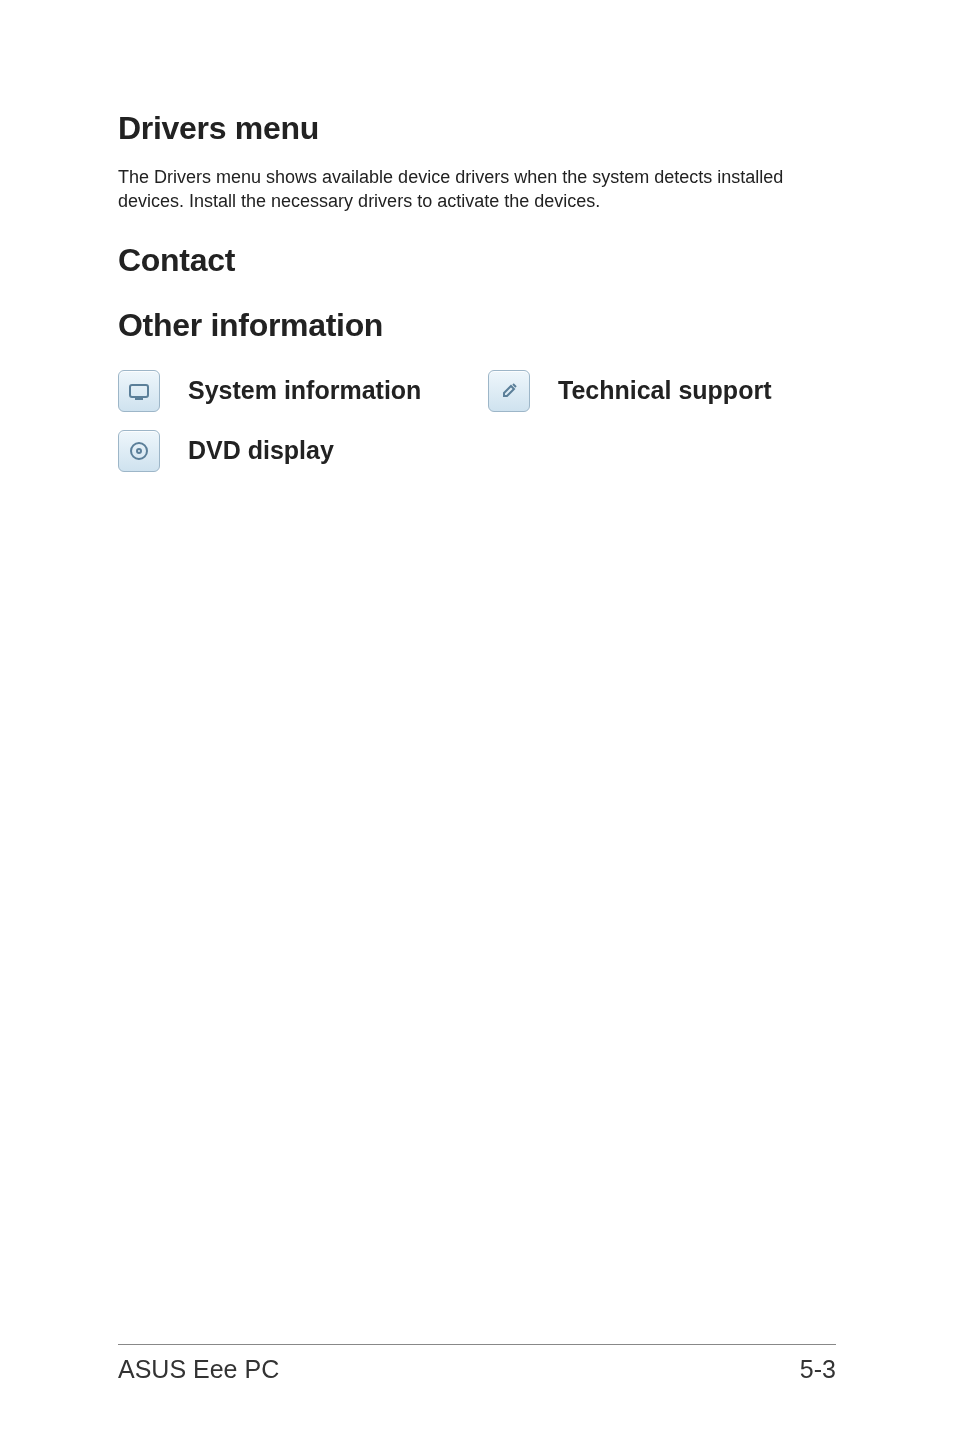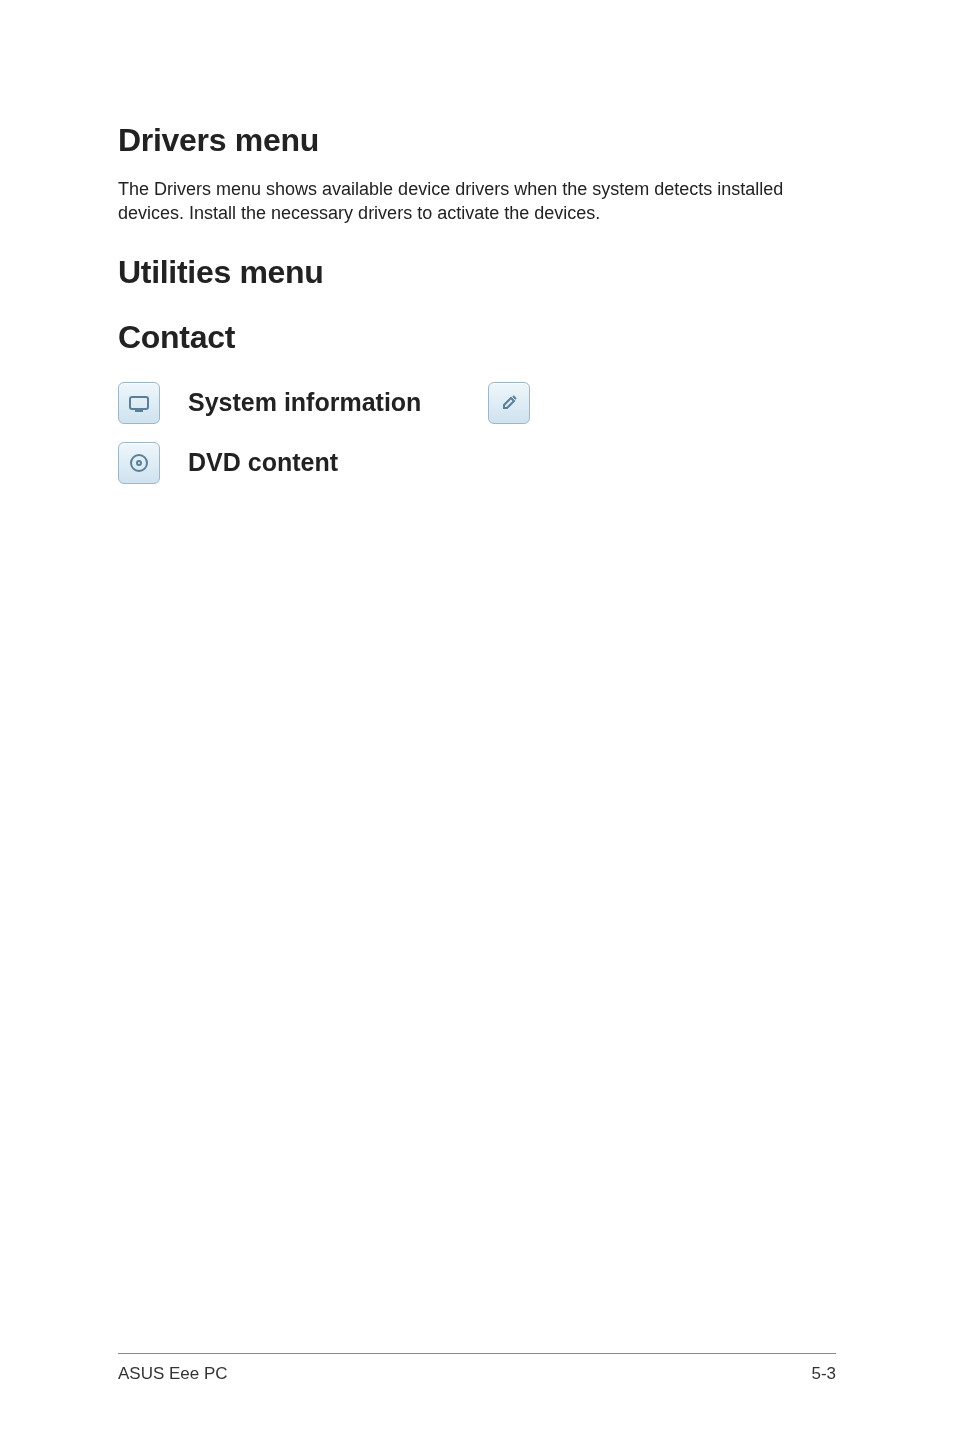--- a/index.html
+++ b/index.html
@@ -1,74 +1,75 @@
 <!DOCTYPE html>
 <html><head>
 <meta charset="utf-8">
 <style>
   * { margin: 0; padding: 0; box-sizing: border-box; }
   html, body { width: 954px; height: 1438px; background: #fff; font-family: "Segoe UI", "Helvetica Neue", Arial, sans-serif; color: #222; }
   .page { position: relative; width: 954px; height: 1438px; padding: 110px 118px 0 118px; }
   h2.section { font-weight: 700; font-size: 32px; margin-top: 28px; margin-bottom: 18px; letter-spacing: -0.3px; }
-  h2.section.first { margin-top: 12px; }
+  h2.section.first { margin-top: 0; }
   p.body { font-size: 18px; line-height: 1.35; font-weight: 400; margin-bottom: 8px; }
   .icon-grid { margin-top: 26px; }
   .icon-row { display: flex; align-items: flex-end; margin-bottom: 18px; }
   .icon-cell { display: flex; align-items: center; }
   .icon-cell.left { width: 370px; }
   .icon-cell.right { flex: 1; }
   .icon { width: 42px; height: 42px; border: 1px solid #9db6c8; border-radius: 6px; background: linear-gradient(#eef6fb,#cfe2ef); display: flex; align-items: center; justify-content: center; color: #5b7f99; box-shadow: inset 0 1px 0 rgba(255,255,255,0.8); }
   .icon svg { width: 24px; height: 24px; }
   .icon-label { font-weight: 700; font-size: 25px; margin-left: 28px; }
-  .footer { position: absolute; left: 118px; right: 118px; bottom: 54px; border-top: 1px solid #888; padding-top: 10px; display: flex; justify-content: space-between; font-size: 17px; color: #333; }
+  .footer { position: absolute; left: 118px; right: 118px; bottom: 54px; border-top: 1px solid #888; padding-top: 10px; display: flex; justify-content: space-between; font-size: 25px; color: #333; }
 </style>
 </head>
 <body>
 
 <div class="page">
 
   <h2 class="section first">Drivers menu</h2>
   <p class="body">The Drivers menu shows available device drivers when the system detects installed devices. Install the necessary drivers to activate the devices.</p>
 
-  <h2 class="section">Utilities menu</h2>
 
   <h2 class="section">Contact</h2>
 
+  <h2 class="section">Other information</h2>
 
   <div class="icon-grid">
 
     <div class="icon-row">
       <div class="icon-cell left">
         <div class="icon">
           <svg viewBox="0 0 24 24" fill="none" stroke="currentColor" stroke-width="2">
               <rect x="3" y="6" width="18" height="12" rx="2"></rect>
               <path d="M8 20h8"></path>
             </svg>
         </div>
         <span class="icon-label">System information</span>
       </div>
       <div class="icon-cell right">
         <div class="icon">
           <svg viewBox="0 0 24 24" fill="none" stroke="currentColor" stroke-width="2">
               <path d="M14 7l3 3-7 7H7v-3l7-7z"></path>
               <path d="M16 5l3 3"></path>
             </svg>
         </div>
+        <span class="icon-label">Technical support</span>
       </div>
     </div>
 
     <div class="icon-row">
       <div class="icon-cell left">
         <div class="icon">
           <svg viewBox="0 0 24 24" fill="none" stroke="currentColor" stroke-width="2">
               <circle cx="12" cy="12" r="8"></circle>
               <circle cx="12" cy="12" r="2"></circle>
             </svg>
         </div>
-        <span class="icon-label">DVD content</span>
+        <span class="icon-label">DVD display</span>
       </div>
     </div>
 
   </div>
 
   <div class="footer">
     <span>ASUS Eee PC</span>
     <span>5-3</span>
   </div>
 

